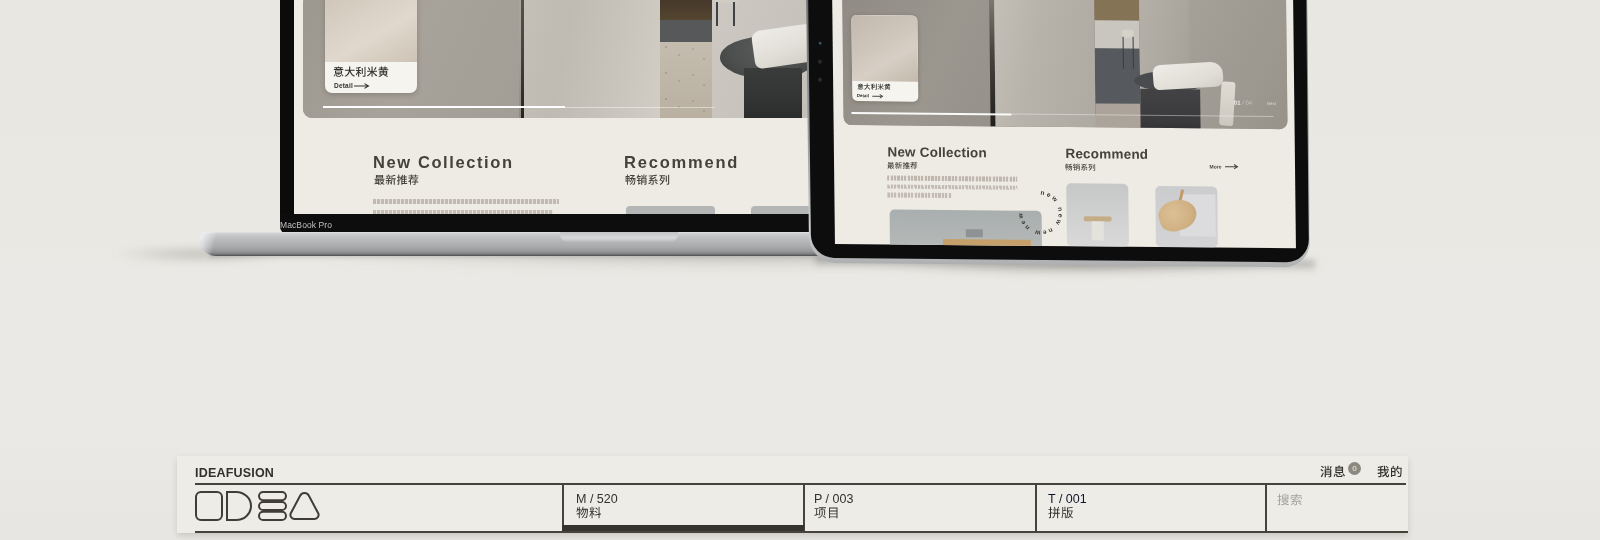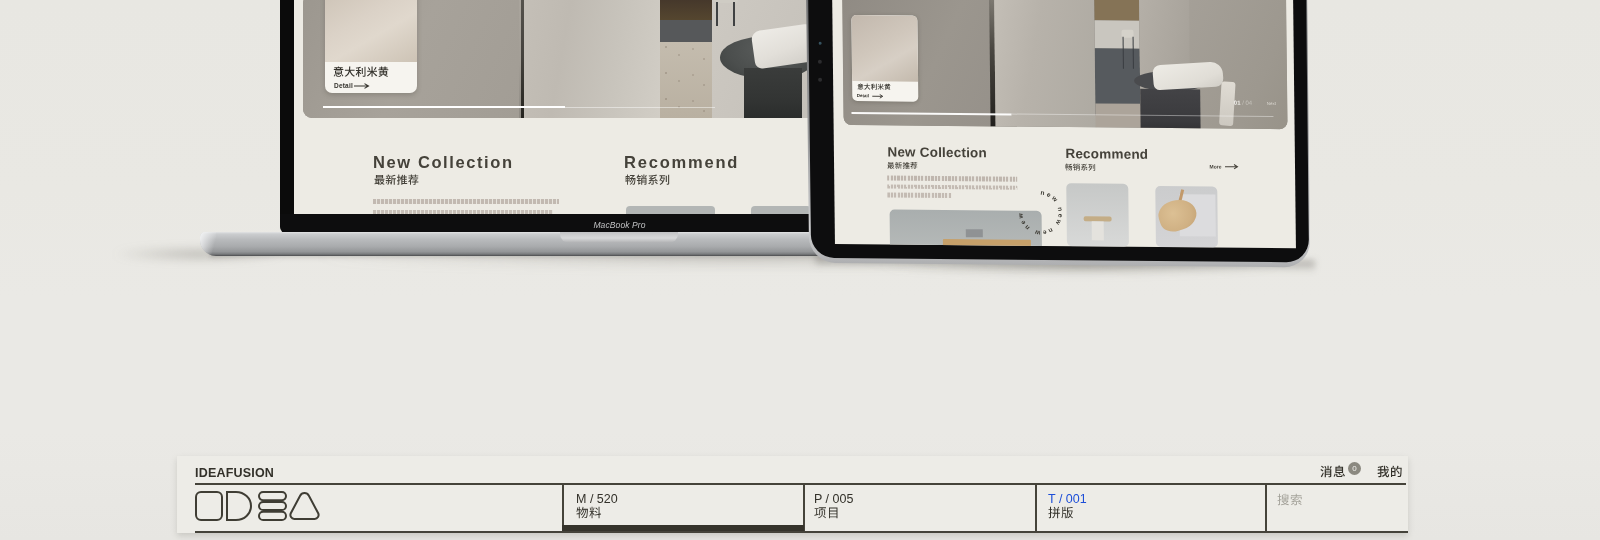--- a/index.html
+++ b/index.html
@@ -85,21 +85,21 @@
           <path d="M2.1 6.8H3.0V10.8H2.1ZM1.0 4.3H4.2V5.1H1.0ZM0.9 2.1H4.6V7.3H0.9V6.5H3.7V3.0H0.9ZM0.6 2.1H1.4V7.9H0.6ZM2.1 0.6H3.0V2.8H3.0V7.0H2.2V2.8H2.1ZM4.9 1.1H9.2V2.1H4.9ZM9.5 4.1H10.5Q10.5 4.1 10.5 4.2Q10.5 4.3 10.5 4.4Q10.5 4.5 10.5 4.6Q10.4 6.0 10.3 7.0Q10.2 8.0 10.1 8.7Q10.0 9.3 9.9 9.7Q9.8 10.1 9.6 10.3Q9.5 10.5 9.3 10.6Q9.1 10.7 8.9 10.7Q8.7 10.7 8.4 10.7Q8.1 10.7 7.7 10.7Q7.7 10.5 7.6 10.2Q7.6 10.0 7.5 9.8Q7.8 9.8 8.0 9.8Q8.2 9.8 8.4 9.8Q8.5 9.8 8.6 9.8Q8.7 9.7 8.7 9.6Q8.9 9.5 9.0 8.9Q9.1 8.4 9.3 7.2Q9.4 6.1 9.5 4.3ZM5.2 5.2Q5.2 5.1 5.1 4.9Q5.0 4.8 4.9 4.6Q4.8 4.4 4.8 4.3Q5.0 4.2 5.3 4.1Q5.6 3.9 5.9 3.7Q6.0 3.6 6.4 3.4Q6.7 3.1 7.1 2.8Q7.5 2.5 7.9 2.1Q8.3 1.7 8.7 1.3V1.2L9.2 1.0L10.0 1.6Q9.3 2.2 8.6 2.8Q7.9 3.4 7.2 3.9Q6.5 4.4 5.9 4.7V4.7Q5.9 4.7 5.8 4.8Q5.7 4.8 5.5 4.9Q5.4 5.0 5.3 5.1Q5.2 5.2 5.2 5.2ZM5.2 5.2V4.4L5.7 4.1H9.9V5.1H6.1Q5.8 5.1 5.5 5.1Q5.3 5.2 5.2 5.2ZM8.2 4.6 9.1 4.8Q8.6 6.8 7.7 8.3Q6.8 9.8 5.5 10.8Q5.4 10.7 5.3 10.6Q5.2 10.5 5.0 10.4Q4.8 10.3 4.7 10.2Q6.1 9.3 6.9 7.9Q7.8 6.5 8.2 4.6ZM6.4 4.8 7.3 4.9Q7.0 6.0 6.4 6.9Q5.8 7.8 5.1 8.4Q5.0 8.3 4.9 8.2Q4.7 8.1 4.6 8.0Q4.4 7.9 4.3 7.9Q5.1 7.3 5.6 6.5Q6.1 5.7 6.4 4.8Z M13.2 0.6 14.1 0.9Q13.9 1.5 13.6 2.1Q13.3 2.7 12.9 3.3Q12.5 3.8 12.1 4.2Q12.1 4.1 12.0 3.9Q11.9 3.7 11.8 3.5Q11.7 3.3 11.6 3.2Q12.1 2.7 12.5 2.1Q12.9 1.4 13.2 0.6ZM13.0 1.9H15.8V2.9H12.8ZM13.4 10.7 13.2 9.8 13.5 9.5 15.6 8.4Q15.6 8.6 15.7 8.9Q15.7 9.1 15.8 9.3Q15.1 9.7 14.6 9.9Q14.2 10.2 13.9 10.3Q13.7 10.5 13.6 10.6Q13.4 10.7 13.4 10.7ZM12.5 3.8H15.6V4.7H12.5ZM11.9 6.0H15.9V7.0H11.9ZM13.4 10.7Q13.3 10.6 13.3 10.4Q13.2 10.3 13.1 10.1Q13.0 10.0 12.9 9.9Q13.1 9.8 13.3 9.5Q13.4 9.3 13.4 8.9V4.0H14.4V9.7Q14.4 9.7 14.2 9.8Q14.1 9.9 13.9 10.1Q13.7 10.3 13.5 10.4Q13.4 10.6 13.4 10.7ZM16.8 5.7H21.0V6.6H16.8ZM16.8 7.6H21.0V8.5H16.8ZM16.2 3.7H21.0V4.7H17.2V10.8H16.2ZM20.6 3.7H21.5V9.6Q21.5 10.0 21.4 10.2Q21.3 10.4 21.1 10.6Q20.8 10.7 20.4 10.7Q20.0 10.7 19.4 10.7Q19.4 10.5 19.3 10.3Q19.2 10.0 19.1 9.8Q19.5 9.8 19.9 9.8Q20.2 9.8 20.4 9.8Q20.5 9.8 20.5 9.8Q20.6 9.7 20.6 9.6ZM18.4 0.6H19.4V4.4H18.4ZM16.1 1.4 16.9 1.0Q17.1 1.3 17.3 1.6Q17.5 2.0 17.7 2.3Q17.8 2.7 17.9 3.0L17.0 3.4Q17.0 3.1 16.8 2.8Q16.7 2.4 16.5 2.1Q16.3 1.7 16.1 1.4ZM20.9 0.9 21.8 1.3Q21.6 1.8 21.3 2.4Q20.9 3.0 20.7 3.4L19.9 3.0Q20.0 2.7 20.2 2.4Q20.4 2.0 20.6 1.6Q20.8 1.2 20.9 0.9Z M25.5 7.5 26.6 7.8Q26.3 8.3 25.8 8.7Q25.4 9.1 25.0 9.5Q24.5 9.9 24.1 10.2Q24.0 10.1 23.9 10.0Q23.7 9.8 23.5 9.7Q23.4 9.6 23.2 9.5Q23.9 9.1 24.5 8.6Q25.1 8.0 25.5 7.5ZM29.5 8.0 30.4 7.4Q30.8 7.7 31.3 8.1Q31.8 8.5 32.2 8.9Q32.7 9.3 32.9 9.6L32.0 10.2Q31.8 9.9 31.4 9.5Q30.9 9.1 30.4 8.7Q30.0 8.3 29.5 8.0ZM27.7 6.6H28.7V9.6Q28.7 10.0 28.6 10.2Q28.5 10.4 28.2 10.6Q27.9 10.7 27.4 10.7Q27.0 10.7 26.4 10.7Q26.3 10.5 26.2 10.2Q26.1 9.9 26.0 9.7Q26.3 9.7 26.6 9.7Q26.9 9.7 27.1 9.7Q27.3 9.7 27.4 9.7Q27.6 9.7 27.6 9.7Q27.7 9.7 27.7 9.6ZM31.4 0.6 32.1 1.5Q31.3 1.7 30.3 1.9Q29.3 2.0 28.2 2.1Q27.2 2.2 26.1 2.3Q25.0 2.4 24.0 2.4Q23.9 2.2 23.9 1.9Q23.8 1.7 23.7 1.5Q24.7 1.5 25.8 1.4Q26.8 1.3 27.9 1.2Q28.9 1.1 29.8 1.0Q30.7 0.8 31.4 0.6ZM24.1 7.3Q24.0 7.2 24.0 7.0Q23.9 6.8 23.9 6.7Q23.8 6.5 23.7 6.3Q24.0 6.3 24.4 6.2Q24.8 6.0 25.3 5.7Q25.6 5.6 26.1 5.3Q26.7 5.0 27.4 4.6Q28.1 4.2 28.8 3.6Q29.6 3.1 30.2 2.6L31.0 3.2Q29.5 4.4 27.9 5.3Q26.3 6.2 24.7 6.9V6.9Q24.7 6.9 24.6 6.9Q24.5 7.0 24.4 7.0Q24.3 7.1 24.2 7.2Q24.1 7.2 24.1 7.3ZM24.1 7.3 24.0 6.6 24.7 6.2 31.5 5.8Q31.5 5.9 31.5 6.2Q31.5 6.4 31.5 6.6Q29.9 6.7 28.8 6.8Q27.6 6.9 26.9 6.9Q26.1 7.0 25.6 7.0Q25.1 7.1 24.8 7.1Q24.5 7.2 24.3 7.2Q24.2 7.2 24.1 7.3ZM24.6 5.0Q24.6 4.9 24.5 4.7Q24.5 4.5 24.4 4.3Q24.4 4.2 24.3 4.0Q24.5 4.0 24.7 3.9Q24.9 3.8 25.1 3.6Q25.3 3.5 25.5 3.3Q25.8 3.1 26.1 2.9Q26.4 2.6 26.8 2.2Q27.1 1.9 27.4 1.6L28.3 2.1Q27.6 2.8 26.8 3.4Q26.0 4.0 25.2 4.5V4.5Q25.2 4.5 25.1 4.6Q25.0 4.6 24.9 4.7Q24.8 4.7 24.7 4.8Q24.6 4.9 24.6 5.0ZM24.6 5.0 24.6 4.3 25.1 4.0 29.0 3.8Q29.0 4.0 28.9 4.2Q28.9 4.4 28.9 4.6Q27.6 4.7 26.8 4.7Q26.0 4.8 25.5 4.8Q25.1 4.8 24.9 4.9Q24.7 4.9 24.6 5.0ZM29.8 5.0 30.6 4.6Q31.0 5.0 31.4 5.4Q31.9 5.9 32.2 6.3Q32.6 6.7 32.8 7.1L32.0 7.6Q31.8 7.2 31.4 6.8Q31.1 6.3 30.6 5.9Q30.2 5.4 29.8 5.0Z M34.5 1.2H40.2V2.2H34.5ZM36.3 1.6 37.3 1.8Q37.1 2.8 36.8 3.7Q36.5 4.7 36.1 5.5Q35.7 6.3 35.2 6.9Q35.1 6.8 34.9 6.7Q34.8 6.5 34.6 6.4Q34.5 6.3 34.4 6.2Q34.8 5.7 35.2 4.9Q35.6 4.2 35.8 3.4Q36.1 2.5 36.3 1.6ZM36.5 3.6H39.1V4.6H36.2ZM38.9 3.6H39.1L39.3 3.6L39.9 3.8Q39.6 5.7 39.0 7.1Q38.4 8.5 37.5 9.4Q36.5 10.3 35.3 10.9Q35.2 10.8 35.1 10.6Q35.0 10.4 34.9 10.3Q34.8 10.1 34.7 10.0Q35.8 9.6 36.6 8.7Q37.5 7.9 38.1 6.7Q38.7 5.4 38.9 3.8ZM35.8 6.7 36.4 5.9Q36.7 6.1 37.1 6.3Q37.4 6.6 37.7 6.8Q38.0 7.1 38.2 7.2L37.5 8.1Q37.4 7.9 37.1 7.7Q36.8 7.4 36.5 7.1Q36.1 6.9 35.8 6.7ZM40.8 1.8H41.9V8.1H40.8ZM43.1 0.7H44.2V9.5Q44.2 10.0 44.0 10.2Q43.9 10.5 43.7 10.6Q43.4 10.7 42.9 10.7Q42.5 10.8 41.9 10.8Q41.8 10.6 41.7 10.3Q41.6 10.0 41.5 9.8Q42.0 9.8 42.3 9.8Q42.7 9.8 42.9 9.8Q43.0 9.8 43.1 9.7Q43.1 9.7 43.1 9.6Z" fill="#45423a"></path>
         </svg>
       </div>
     </div>
 
   <div class="abs" style="left:332px;top:206px;width:89px;height:10px;border-radius:4px 4px 0 0;background:#b3b6b5;"></div>
   <div class="abs" style="left:457px;top:206px;width:60px;height:10px;border-radius:4px 4px 0 0;background:#b3b6b5;"></div>
 </div>
 
 <div class="abs" style="left:280px;top:214px;width:679px;height:18.5px;background:#0d0d0e;border-radius:0 0 6px 6px;"></div>
-<div class="abs" style="left:280px;top:219.5px;width:679px;height:12px;text-align:center;font-size:8.5px;color:#c0c1c3;letter-spacing:.1px;font-style:italic;">MacBook Pro</div>
+<div class="abs" style="left:280px;top:219.5px;width:679px;height:12px;font-size:8.5px;color:#c0c1c3;letter-spacing:.1px;">MacBook Pro</div>
 
 <div class="abs" style="left:210px;top:252px;width:830px;height:7px;background:linear-gradient(180deg,rgba(70,68,62,.4),rgba(70,68,62,0));filter:blur(2px);"></div>
 
 <div class="abs" style="left:200px;top:232px;width:840px;height:23.5px;border-radius:5px 2px 2px 16px;background:linear-gradient(180deg,#e2e3e4 0%,#cbcdcf 8%,#b9bbbd 30%,#a9abad 60%,#949698 82%,#7a7c7e 92%,#5d5e60 97%,#4a4b4d 100%);">
 
   <div class="abs" style="left:360px;top:0px;width:118px;height:11px;border-radius:0 0 9px 9px;background:linear-gradient(180deg,#c2c3c5 0%,#d8d9da 55%,#aeafb1 100%);"></div>
 
   <div class="abs" style="left:0;top:0;width:16px;height:23.5px;border-radius:5px 0 0 16px;background:linear-gradient(105deg,#f2f3f4 0%,rgba(240,241,242,0) 80%);"></div>
 </div>
 
@@ -256,28 +256,28 @@
   <div class="abs" style="left:858px;top:28px;width:1.6px;height:47px;background:#45433a;"></div>
   <div class="abs" style="left:1088px;top:28px;width:1.6px;height:47px;background:#45433a;"></div>
 
   <div class="abs" style="left:399px;top:36px;font-size:12.5px;color:#33312a;">M / 520</div>
 <div style="position:absolute;left:399px;top:50px;width:26px;height:14px">
       <svg width="26.0" height="14.4" viewBox="0 0 26.0 14.4" style="position:absolute;left:0;top:0;overflow:visible">
         <path d="M6.7 0.7 7.5 0.9Q7.3 1.9 7.0 2.9Q6.6 3.9 6.2 4.7Q5.7 5.5 5.2 6.1Q5.1 6.0 5.0 5.9Q4.9 5.8 4.7 5.7Q4.6 5.6 4.5 5.6Q5.0 5.0 5.4 4.2Q5.8 3.5 6.2 2.6Q6.5 1.7 6.7 0.7ZM11.0 2.8H11.9Q11.9 2.8 11.9 2.9Q11.9 3.0 11.9 3.1Q11.9 3.3 11.9 3.3Q11.8 5.5 11.7 6.9Q11.5 8.4 11.4 9.4Q11.3 10.3 11.2 10.8Q11.0 11.4 10.8 11.6Q10.6 11.9 10.4 12.0Q10.2 12.1 9.9 12.1Q9.7 12.1 9.3 12.1Q8.9 12.1 8.5 12.1Q8.5 11.9 8.4 11.6Q8.4 11.4 8.2 11.2Q8.7 11.2 9.0 11.2Q9.4 11.2 9.6 11.2Q9.7 11.2 9.8 11.2Q9.9 11.1 10.0 11.0Q10.2 10.8 10.3 10.3Q10.4 9.8 10.6 8.9Q10.7 8.0 10.8 6.6Q10.9 5.1 11.0 3.1ZM6.6 2.8H11.4V3.7H6.2ZM7.9 3.1 8.6 3.5Q8.3 4.6 7.8 5.7Q7.4 6.9 6.8 7.8Q6.1 8.8 5.4 9.4Q5.3 9.3 5.1 9.1Q4.9 9.0 4.7 8.9Q5.2 8.5 5.7 7.8Q6.2 7.2 6.6 6.4Q7.0 5.6 7.4 4.8Q7.7 3.9 7.9 3.1ZM9.6 3.2 10.4 3.5Q10.2 4.8 9.8 6.0Q9.4 7.3 8.9 8.4Q8.4 9.5 7.7 10.5Q7.1 11.4 6.3 12.0Q6.1 11.9 5.9 11.7Q5.7 11.6 5.5 11.5Q6.3 10.9 7.0 10.0Q7.6 9.1 8.1 8.0Q8.7 6.9 9.0 5.7Q9.4 4.4 9.6 3.2ZM0.4 7.7Q1.0 7.5 1.8 7.3Q2.6 7.1 3.4 6.9Q4.3 6.6 5.1 6.3L5.2 7.2Q4.0 7.5 2.8 7.9Q1.6 8.3 0.7 8.6ZM2.8 0.8H3.7V12.2H2.8ZM1.2 1.5 2.0 1.6Q2.0 2.4 1.8 3.3Q1.7 4.1 1.5 4.8Q1.3 5.5 1.1 6.1Q1.0 6.0 0.9 5.9Q0.7 5.9 0.6 5.8Q0.5 5.7 0.4 5.7Q0.6 5.1 0.8 4.4Q0.9 3.8 1.0 3.0Q1.2 2.2 1.2 1.5ZM1.3 3.3H4.9V4.2H1.2Z M15.6 0.8H16.5V12.2H15.6ZM13.6 4.9H18.5V5.8H13.6ZM15.5 5.4 16.0 5.7Q15.9 6.3 15.6 7.0Q15.4 7.7 15.1 8.4Q14.8 9.0 14.5 9.6Q14.2 10.2 13.9 10.7Q13.8 10.5 13.7 10.3Q13.7 10.2 13.6 10.0Q13.5 9.9 13.4 9.7Q13.8 9.2 14.2 8.5Q14.6 7.8 14.9 7.0Q15.3 6.1 15.5 5.4ZM16.5 6.0Q16.6 6.1 16.8 6.4Q17.0 6.6 17.2 6.9Q17.4 7.2 17.7 7.5Q17.9 7.9 18.1 8.1Q18.3 8.4 18.4 8.5L17.7 9.2Q17.6 9.0 17.4 8.6Q17.2 8.2 16.9 7.8Q16.6 7.3 16.4 6.9Q16.2 6.6 16.0 6.4ZM13.7 1.7 14.4 1.5Q14.6 2.0 14.7 2.5Q14.8 3.0 15.0 3.5Q15.1 3.9 15.1 4.3L14.4 4.5Q14.3 4.1 14.2 3.6Q14.1 3.2 14.0 2.7Q13.8 2.2 13.7 1.7ZM17.7 1.5 18.5 1.7Q18.4 2.2 18.2 2.7Q18.0 3.2 17.8 3.7Q17.7 4.2 17.5 4.5L16.9 4.3Q17.0 4.0 17.2 3.5Q17.3 3.0 17.5 2.4Q17.6 1.9 17.7 1.5ZM22.6 0.8H23.5V12.2H22.6ZM18.5 8.7 24.9 7.6 25.1 8.4 18.7 9.6ZM19.4 2.3 19.9 1.6Q20.3 1.9 20.7 2.1Q21.1 2.4 21.4 2.7Q21.7 2.9 21.9 3.2L21.4 3.9Q21.2 3.6 20.9 3.4Q20.6 3.1 20.2 2.8Q19.8 2.5 19.4 2.3ZM18.8 5.4 19.2 4.8Q19.6 5.0 20.0 5.2Q20.4 5.4 20.8 5.7Q21.1 6.0 21.4 6.2L20.9 6.9Q20.7 6.7 20.3 6.4Q20.0 6.2 19.6 5.9Q19.2 5.6 18.8 5.4Z" fill="#33312a"></path>
       </svg>
     </div>
 
-  <div class="abs" style="left:637px;top:36px;font-size:12.5px;color:#33312a;">P / 005</div>
+  <div class="abs" style="left:637px;top:36px;font-size:12.5px;color:#33312a;">P / 003</div>
 <div style="position:absolute;left:637px;top:50px;width:26px;height:14px">
       <svg width="26.0" height="14.4" viewBox="0 0 26.0 14.4" style="position:absolute;left:0;top:0;overflow:visible">
         <path d="M0.6 2.2H4.5V3.1H0.6ZM2.2 2.6H3.1V8.8H2.2ZM0.4 9.0Q0.9 8.8 1.6 8.6Q2.3 8.4 3.0 8.2Q3.8 7.9 4.6 7.7L4.7 8.5Q3.6 8.9 2.6 9.3Q1.5 9.6 0.6 9.9ZM4.8 1.3H12.0V2.2H4.8ZM7.8 1.7 8.9 1.8Q8.7 2.4 8.4 2.9Q8.2 3.5 8.0 3.9L7.1 3.7Q7.3 3.3 7.5 2.7Q7.7 2.1 7.8 1.7ZM7.7 5.0H8.7V7.6Q8.7 8.3 8.5 8.9Q8.4 9.5 7.9 10.1Q7.5 10.7 6.7 11.3Q5.9 11.8 4.6 12.2Q4.5 12.1 4.4 12.0Q4.3 11.8 4.2 11.7Q4.1 11.6 4.0 11.5Q5.3 11.1 6.0 10.7Q6.8 10.2 7.1 9.7Q7.5 9.2 7.6 8.7Q7.7 8.1 7.7 7.6ZM8.6 10.1 9.2 9.5Q9.7 9.8 10.2 10.2Q10.8 10.6 11.2 10.9Q11.7 11.3 12.0 11.6L11.4 12.2Q11.1 11.9 10.6 11.6Q10.2 11.2 9.6 10.8Q9.1 10.4 8.6 10.1ZM5.2 3.5H11.1V9.3H10.2V4.3H6.1V9.3H5.2Z M15.6 4.5H22.9V5.4H15.6ZM15.6 7.4H22.9V8.3H15.6ZM15.6 10.4H22.9V11.3H15.6ZM15.0 1.5H23.5V12.2H22.5V2.4H15.9V12.2H15.0Z" fill="#33312a"></path>
       </svg>
     </div>
 
-  <div class="abs" style="left:871px;top:36px;font-size:12.5px;color:#1d4ed8;">T / 001</div>
+  <div class="abs" style="left:871px;top:36px;font-size:12.5px;color:#0f172a;">T / 001</div>
 <div style="position:absolute;left:871px;top:50px;width:26px;height:14px">
       <svg width="26.0" height="14.4" viewBox="0 0 26.0 14.4" style="position:absolute;left:0;top:0;overflow:visible">
         <path d="M0.3 7.4Q1.1 7.2 2.0 6.9Q3.0 6.6 4.1 6.2L4.2 7.1Q3.3 7.4 2.3 7.7Q1.4 8.1 0.6 8.3ZM0.5 3.3H4.2V4.1H0.5ZM2.0 0.8H3.0V11.1Q3.0 11.5 2.9 11.7Q2.8 11.9 2.5 12.0Q2.3 12.1 1.9 12.2Q1.5 12.2 1.0 12.2Q0.9 12.0 0.9 11.7Q0.8 11.5 0.7 11.3Q1.1 11.3 1.4 11.3Q1.7 11.3 1.8 11.3Q2.0 11.3 2.0 11.2Q2.0 11.2 2.0 11.1ZM4.9 3.4H11.6V4.3H4.9ZM4.5 6.8H11.9V7.7H4.5ZM9.1 3.7H10.1V12.2H9.1ZM5.7 1.2 6.5 0.8Q6.7 1.2 6.9 1.6Q7.1 1.9 7.3 2.3Q7.5 2.7 7.6 3.0L6.8 3.4Q6.7 3.1 6.5 2.7Q6.3 2.3 6.1 1.9Q5.9 1.5 5.7 1.2ZM10.1 0.8 11.1 1.1Q10.9 1.6 10.6 2.1Q10.4 2.6 10.1 3.0Q9.9 3.5 9.7 3.8L8.9 3.5Q9.1 3.2 9.4 2.7Q9.6 2.2 9.8 1.7Q10.0 1.2 10.1 0.8ZM6.4 3.7H7.3V6.7Q7.3 7.4 7.3 8.1Q7.2 8.8 6.9 9.6Q6.7 10.4 6.2 11.0Q5.7 11.7 4.8 12.3Q4.8 12.2 4.7 12.1Q4.5 11.9 4.4 11.8Q4.3 11.7 4.2 11.6Q5.0 11.2 5.4 10.5Q5.9 9.9 6.1 9.2Q6.3 8.6 6.4 7.9Q6.4 7.2 6.4 6.7Z M14.7 4.2H18.5V5.0H14.7ZM19.6 4.4H24.0V5.3H19.6ZM16.5 0.7H17.4V4.7H16.5ZM14.7 6.9H17.7V12.2H16.9V7.7H14.7ZM14.3 1.0H15.2V6.0Q15.2 6.8 15.1 7.6Q15.1 8.5 15.0 9.3Q14.9 10.1 14.7 10.9Q14.4 11.6 14.1 12.3Q14.0 12.2 13.9 12.1Q13.7 12.0 13.6 11.9Q13.5 11.8 13.4 11.7Q13.7 11.1 13.9 10.4Q14.1 9.7 14.2 9.0Q14.2 8.2 14.3 7.4Q14.3 6.7 14.3 6.0ZM23.8 4.4H23.9L24.1 4.4L24.7 4.5Q24.4 6.6 23.7 8.1Q23.1 9.6 22.1 10.6Q21.2 11.7 20.0 12.3Q19.9 12.2 19.8 12.0Q19.7 11.9 19.6 11.7Q19.5 11.6 19.4 11.5Q20.5 11.0 21.4 10.1Q22.3 9.1 22.9 7.7Q23.5 6.4 23.8 4.6ZM20.9 4.9Q21.2 6.5 21.7 7.8Q22.3 9.1 23.1 10.0Q23.9 11.0 25.0 11.5Q24.9 11.6 24.8 11.7Q24.7 11.9 24.6 12.0Q24.5 12.2 24.4 12.3Q23.2 11.6 22.4 10.6Q21.6 9.5 21.0 8.2Q20.5 6.8 20.2 5.1ZM24.3 0.9 24.9 1.7Q24.1 1.8 23.2 2.0Q22.2 2.1 21.2 2.2Q20.2 2.3 19.3 2.4Q19.3 2.2 19.2 2.0Q19.1 1.8 19.0 1.6Q20.0 1.5 20.9 1.4Q21.9 1.3 22.8 1.2Q23.6 1.0 24.3 0.9ZM19.0 1.6H19.9V5.9Q19.9 6.7 19.9 7.5Q19.9 8.4 19.7 9.2Q19.6 10.1 19.4 10.9Q19.1 11.6 18.7 12.3Q18.6 12.2 18.5 12.1Q18.4 12.0 18.2 11.9Q18.1 11.8 18.0 11.8Q18.3 11.2 18.5 10.4Q18.7 9.7 18.9 8.9Q19.0 8.1 19.0 7.4Q19.0 6.6 19.0 5.9Z" fill="#33312a"></path>
       </svg>
     </div>
 
 <div style="position:absolute;left:1100px;top:37px;width:26px;height:14px">
       <svg width="26.0" height="14.4" viewBox="0 0 26.0 14.4" style="position:absolute;left:0;top:0;overflow:visible">
         <path d="M0.5 7.4Q1.2 7.2 2.2 6.8Q3.2 6.4 4.2 6.0L4.4 6.9Q3.4 7.2 2.5 7.6Q1.5 8.0 0.7 8.3ZM0.6 3.3H4.2V4.1H0.6ZM2.1 0.8H3.0V11.1Q3.0 11.5 2.9 11.7Q2.8 11.9 2.6 12.0Q2.3 12.1 2.0 12.2Q1.6 12.2 1.1 12.2Q1.0 12.0 1.0 11.7Q0.9 11.5 0.8 11.3Q1.2 11.3 1.5 11.3Q1.8 11.3 1.9 11.3Q2.0 11.3 2.0 11.3Q2.1 11.2 2.1 11.1ZM6.9 1.2 7.6 1.8Q7.1 2.1 6.4 2.3Q5.8 2.6 5.2 2.7Q5.2 2.6 5.1 2.4Q5.0 2.2 4.9 2.1Q5.4 1.9 6.0 1.7Q6.6 1.4 6.9 1.2ZM4.9 2.1 5.7 2.4V6.4H4.9ZM5.2 5.6H10.6V2.6H9.0V1.8H11.4V6.4H5.2ZM5.3 3.7H7.1V4.4H5.3ZM9.1 3.7H11.0V4.4H9.1ZM7.7 0.7H8.5V8.0H7.7ZM4.7 7.6H10.8V8.4H4.7ZM10.5 7.6H10.7L10.8 7.6L11.4 7.9Q11.0 8.9 10.2 9.6Q9.5 10.4 8.5 10.9Q7.6 11.4 6.5 11.8Q5.4 12.1 4.2 12.3Q4.2 12.1 4.0 11.9Q3.9 11.6 3.8 11.5Q4.9 11.4 5.9 11.1Q7.0 10.8 7.9 10.3Q8.7 9.9 9.4 9.2Q10.1 8.6 10.5 7.8ZM6.0 8.2Q6.5 9.0 7.4 9.7Q8.3 10.4 9.5 10.8Q10.7 11.2 12.0 11.5Q11.9 11.5 11.8 11.7Q11.7 11.8 11.6 12.0Q11.5 12.1 11.5 12.2Q10.1 12.0 8.9 11.5Q7.7 10.9 6.8 10.2Q5.8 9.5 5.2 8.5Z M18.8 0.7H19.7V4.2H18.8ZM21.3 7.1 22.0 6.7Q22.4 7.1 22.9 7.5Q23.4 8.0 23.8 8.4Q24.3 8.8 24.5 9.2L23.8 9.7Q23.6 9.3 23.1 8.9Q22.7 8.4 22.2 8.0Q21.8 7.5 21.3 7.1ZM20.9 10.0 21.6 9.5Q22.1 9.8 22.7 10.1Q23.3 10.4 23.8 10.8Q24.4 11.1 24.7 11.4L24.0 12.0Q23.6 11.7 23.1 11.3Q22.6 11.0 22.0 10.6Q21.5 10.2 20.9 10.0ZM16.6 9.5 17.5 9.9Q17.1 10.3 16.6 10.7Q16.1 11.1 15.5 11.4Q15.0 11.8 14.5 12.0Q14.4 11.9 14.3 11.8Q14.1 11.7 14.0 11.6Q13.9 11.5 13.8 11.4Q14.5 11.0 15.3 10.5Q16.1 10.1 16.6 9.5ZM14.0 1.9H24.5V2.7H14.0ZM13.8 3.8H24.7V6.2H23.8V4.6H14.7V6.2H13.8ZM14.5 9.3Q14.5 9.3 14.5 9.1Q14.4 8.9 14.4 8.8Q14.3 8.6 14.3 8.5Q14.6 8.5 15.0 8.3Q15.4 8.2 16.0 8.0Q16.3 7.9 16.9 7.6Q17.5 7.4 18.3 7.0Q19.0 6.6 19.9 6.2Q20.7 5.7 21.4 5.2L22.1 5.8Q20.4 6.8 18.6 7.6Q16.8 8.4 15.1 9.0V9.0Q15.1 9.0 15.0 9.0Q14.9 9.1 14.8 9.1Q14.7 9.2 14.6 9.2Q14.5 9.3 14.5 9.3ZM14.5 9.3 14.5 8.8 15.1 8.5 22.9 8.0Q22.9 8.2 23.0 8.4Q23.0 8.6 23.1 8.7Q21.2 8.8 19.9 8.9Q18.5 9.0 17.6 9.0Q16.7 9.1 16.2 9.1Q15.6 9.2 15.3 9.2Q15.0 9.2 14.8 9.3Q14.6 9.3 14.5 9.3ZM15.4 7.3Q15.4 7.2 15.4 7.0Q15.3 6.9 15.3 6.7Q15.2 6.6 15.2 6.4Q15.4 6.4 15.6 6.3Q15.8 6.2 16.1 6.1Q16.2 6.0 16.5 5.9Q16.8 5.7 17.2 5.5Q17.6 5.3 18.0 5.0Q18.4 4.7 18.7 4.4L19.4 4.9Q18.6 5.5 17.7 6.0Q16.8 6.5 15.9 6.9V6.9Q15.9 6.9 15.8 6.9Q15.7 7.0 15.5 7.1Q15.4 7.2 15.4 7.3ZM15.4 7.3 15.4 6.7 15.9 6.5 20.2 6.3Q20.1 6.4 20.1 6.6Q20.0 6.8 20.0 6.9Q18.8 6.9 18.1 7.0Q17.3 7.0 16.8 7.1Q16.3 7.1 16.0 7.2Q15.8 7.2 15.6 7.2Q15.5 7.2 15.4 7.3ZM19.0 8.5H19.9V11.2Q19.9 11.5 19.8 11.7Q19.7 11.9 19.4 12.0Q19.1 12.1 18.6 12.2Q18.1 12.2 17.4 12.2Q17.4 12.0 17.3 11.7Q17.2 11.5 17.1 11.3Q17.5 11.3 17.8 11.3Q18.1 11.3 18.4 11.3Q18.6 11.3 18.7 11.3Q18.9 11.3 18.9 11.3Q19.0 11.2 19.0 11.1Z" fill="#a3a199"></path>
       </svg>

